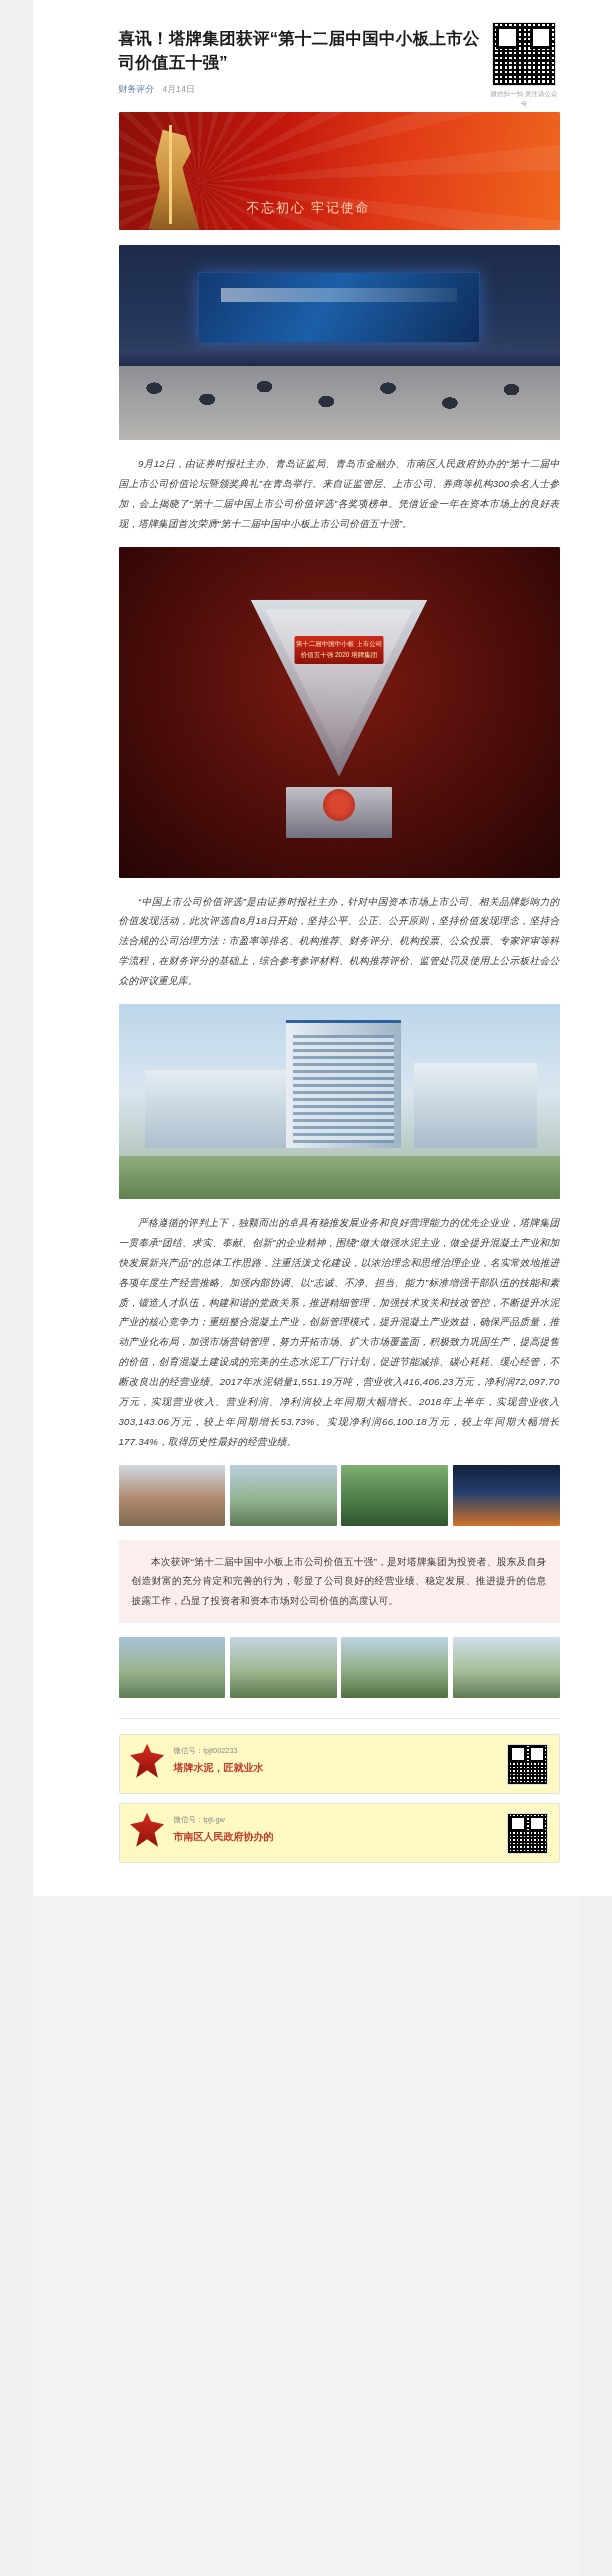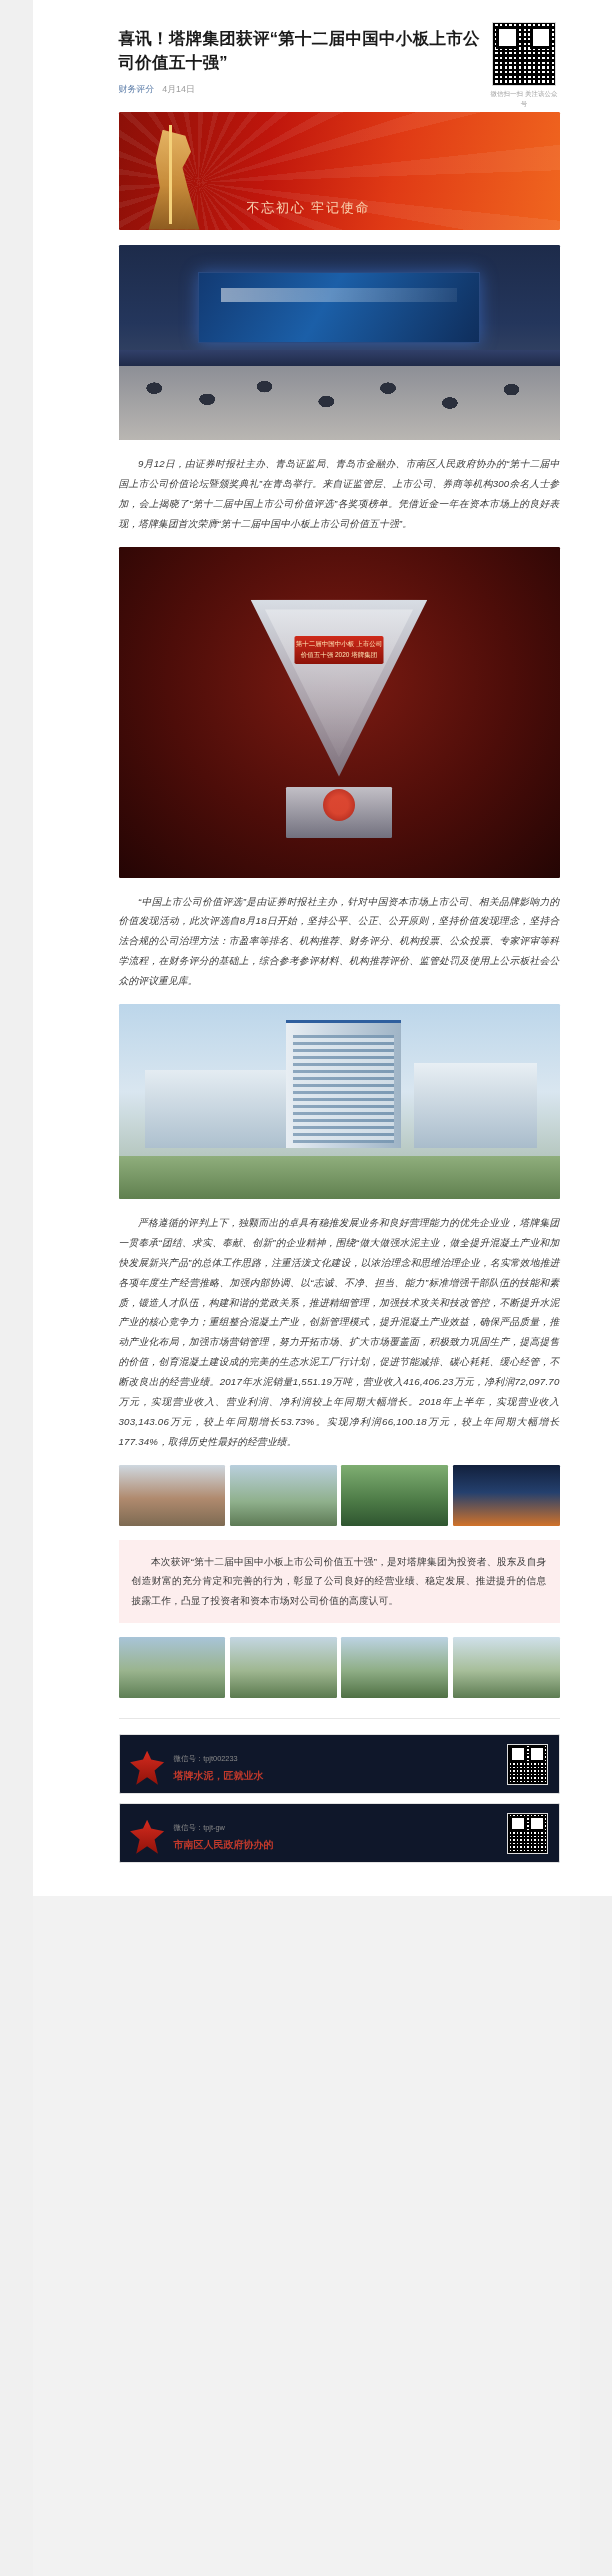--- a/index.html
+++ b/index.html
@@ -308,23 +308,23 @@
     border: none;
     border-top: 0.6px solid #e6e6e6;
     margin: 20px 0 15.4px 0;
   }
   
   .fcard {
     border: 0.6px solid #e3e3e3;
     border-radius: 1.8px;
     padding: 8.3px 10.6px;
     display: flex;
-    align-items: flex-end;
+    align-items: flex-start;
     margin-bottom: 9.5px;
-    background: #0f172a;
+    background: #fef9c3;
   }
   .fcard .logo {
     width: 34px; height: 34px;
     background: linear-gradient(180deg,#d52b1e,#8f120a);
     clip-path: polygon(50% 0%, 62% 26%, 100% 34%, 72% 58%, 82% 100%, 50% 78%, 18% 100%, 28% 58%, 0% 34%, 38% 26%);
     margin-right: 9.5px;
     flex: 0 0 auto;
   }
   .fcard .info {
     flex: 1;

